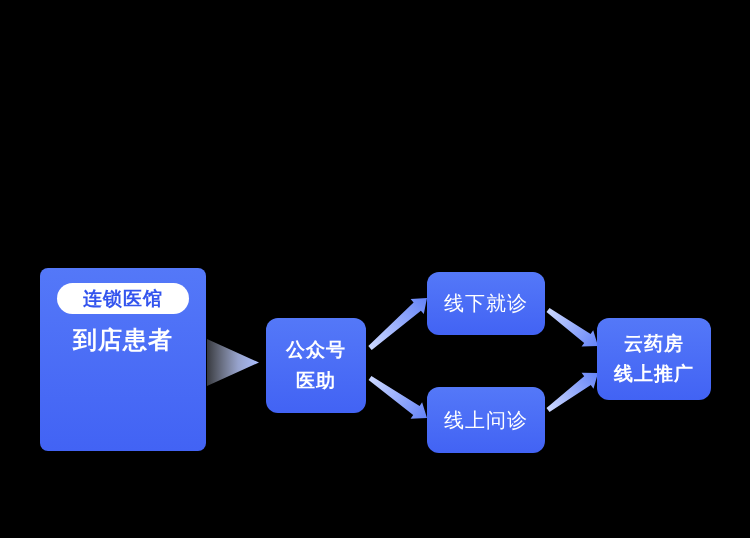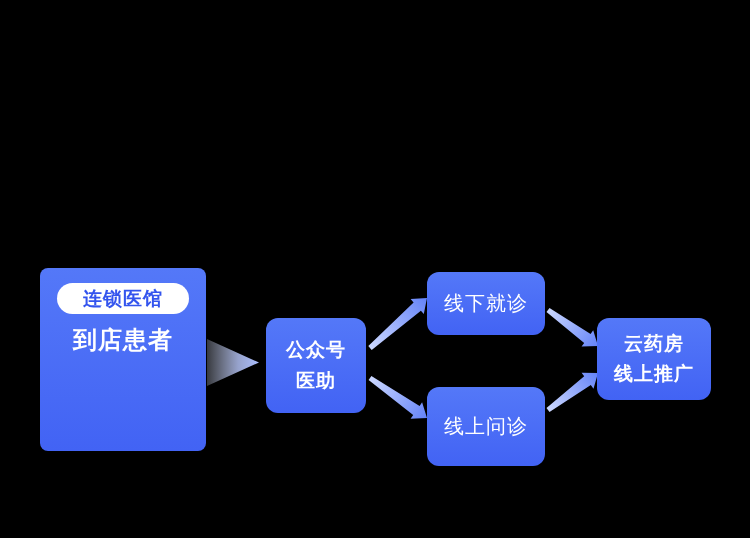--- a/index.html
+++ b/index.html
@@ -55,21 +55,21 @@
     align-items: center; justify-content: center;
     gap: 5px;
     font-size: 19px; font-weight: 600; letter-spacing: 1px;
   }
   
   .branch {
     display: flex; align-items: center; justify-content: center;
     font-size: 20px; font-weight: 400; letter-spacing: 1px;
   }
   .branch-top    { left: 427px; top: 272px; width: 118px; height: 63px; }
-  .branch-bottom { left: 427px; top: 387px; width: 118px; height: 79px; }
+  .branch-bottom { left: 427px; top: 387px; width: 118px; height: 66px; }
   
   .end {
     left: 597px; top: 318px;
     width: 114px; height: 82px;
     display: flex; flex-direction: column;
     align-items: center; justify-content: center;
     gap: 4px;
     font-size: 19px; font-weight: 600; letter-spacing: 1px;
   }
   .arrows {

